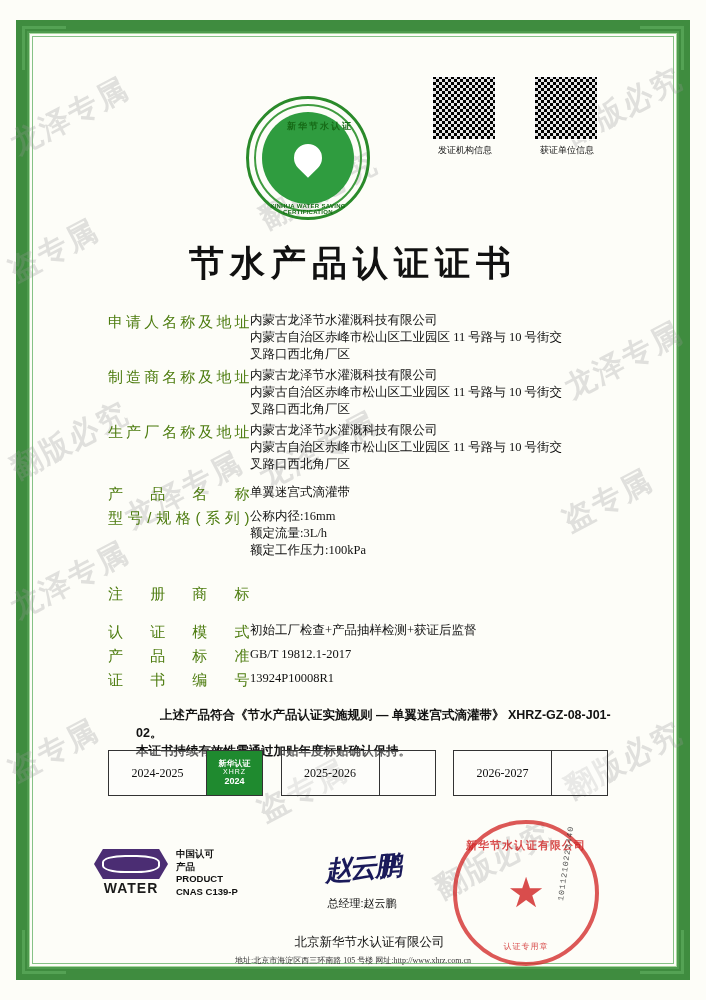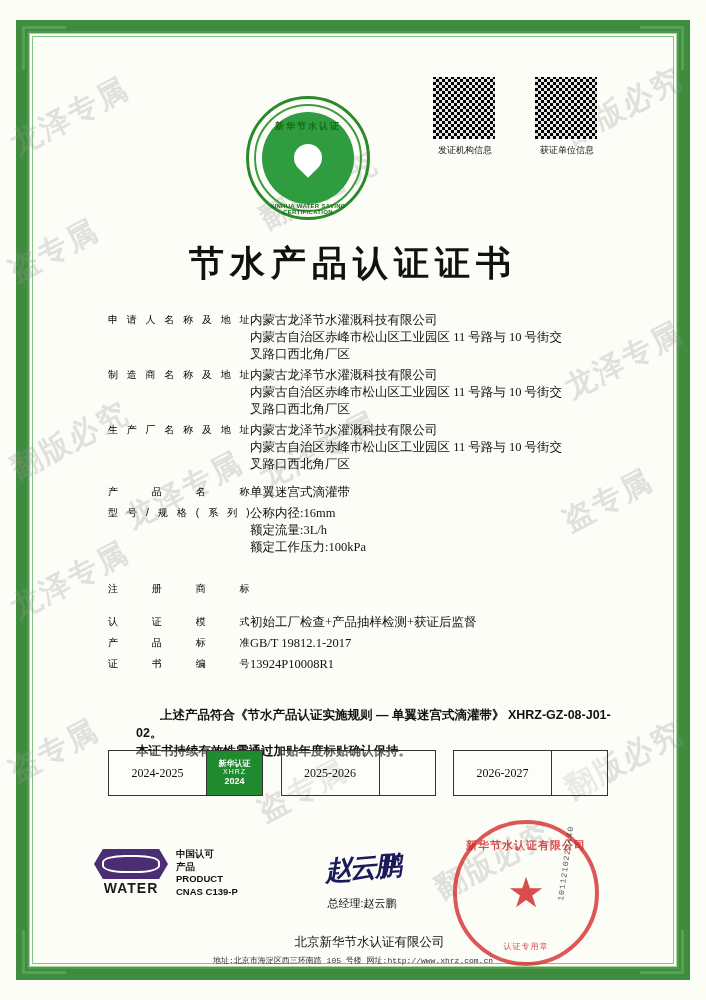--- a/index.html
+++ b/index.html
@@ -128,21 +128,21 @@
   .logo-drop {
     position: absolute;
     left: 48px; top: 48px;
     width: 28px; height: 28px;
     background: #ffffff;
     border-radius: 50% 50% 50% 0;
     transform: rotate(-45deg);
   }
   .logo-top-text {
     position: absolute;
-    left: 0;
+    left: 12px;
     top: 24px;
     width: 124px;
     text-align: center;
     font-size: 9px;
     color: #166a16;
     font-weight: bold;
     letter-spacing: 2px;
     font-family: "Liberation Sans", sans-serif;
   }
   .logo-bot-text {
@@ -205,22 +205,22 @@
     width: 500px;
   }
   .row {
     display: flex;
     align-items: flex-start;
     margin-bottom: 4px;
   }
   .row-label {
     width: 142px;
     flex: 0 0 142px;
-    font-size: 10px;
-    color: #000000;
+    font-size: 15px;
+    color: #4d7c0f;
     letter-spacing: 0.5px;
     text-align: justify;
     text-align-last: justify;
     padding-top: 1px;
     font-family: "Liberation Sans", sans-serif;
   }
   .row-value {
     flex: 1;
     font-size: 12.5px;
     color: #111;
@@ -428,21 +428,21 @@
   .footer-org {
     font-size: 12.5px;
     color: #111;
     font-family: "Liberation Sans", sans-serif;
     padding-left: 33px;
   }
   .footer-addr {
     margin-top: 4px;
     font-size: 8px;
     color: #333;
-    font-family: Liberation Mono, monospace;
+    font-family: Liberation Serif, serif;
   }
   .vcode {
     position: absolute;
     left: 556px;
     top: 900px;
     font-size: 8px;
     color: rgba(40,40,40,0.8);
     transform: rotate(-82deg);
     transform-origin: left top;
     letter-spacing: 1px;

